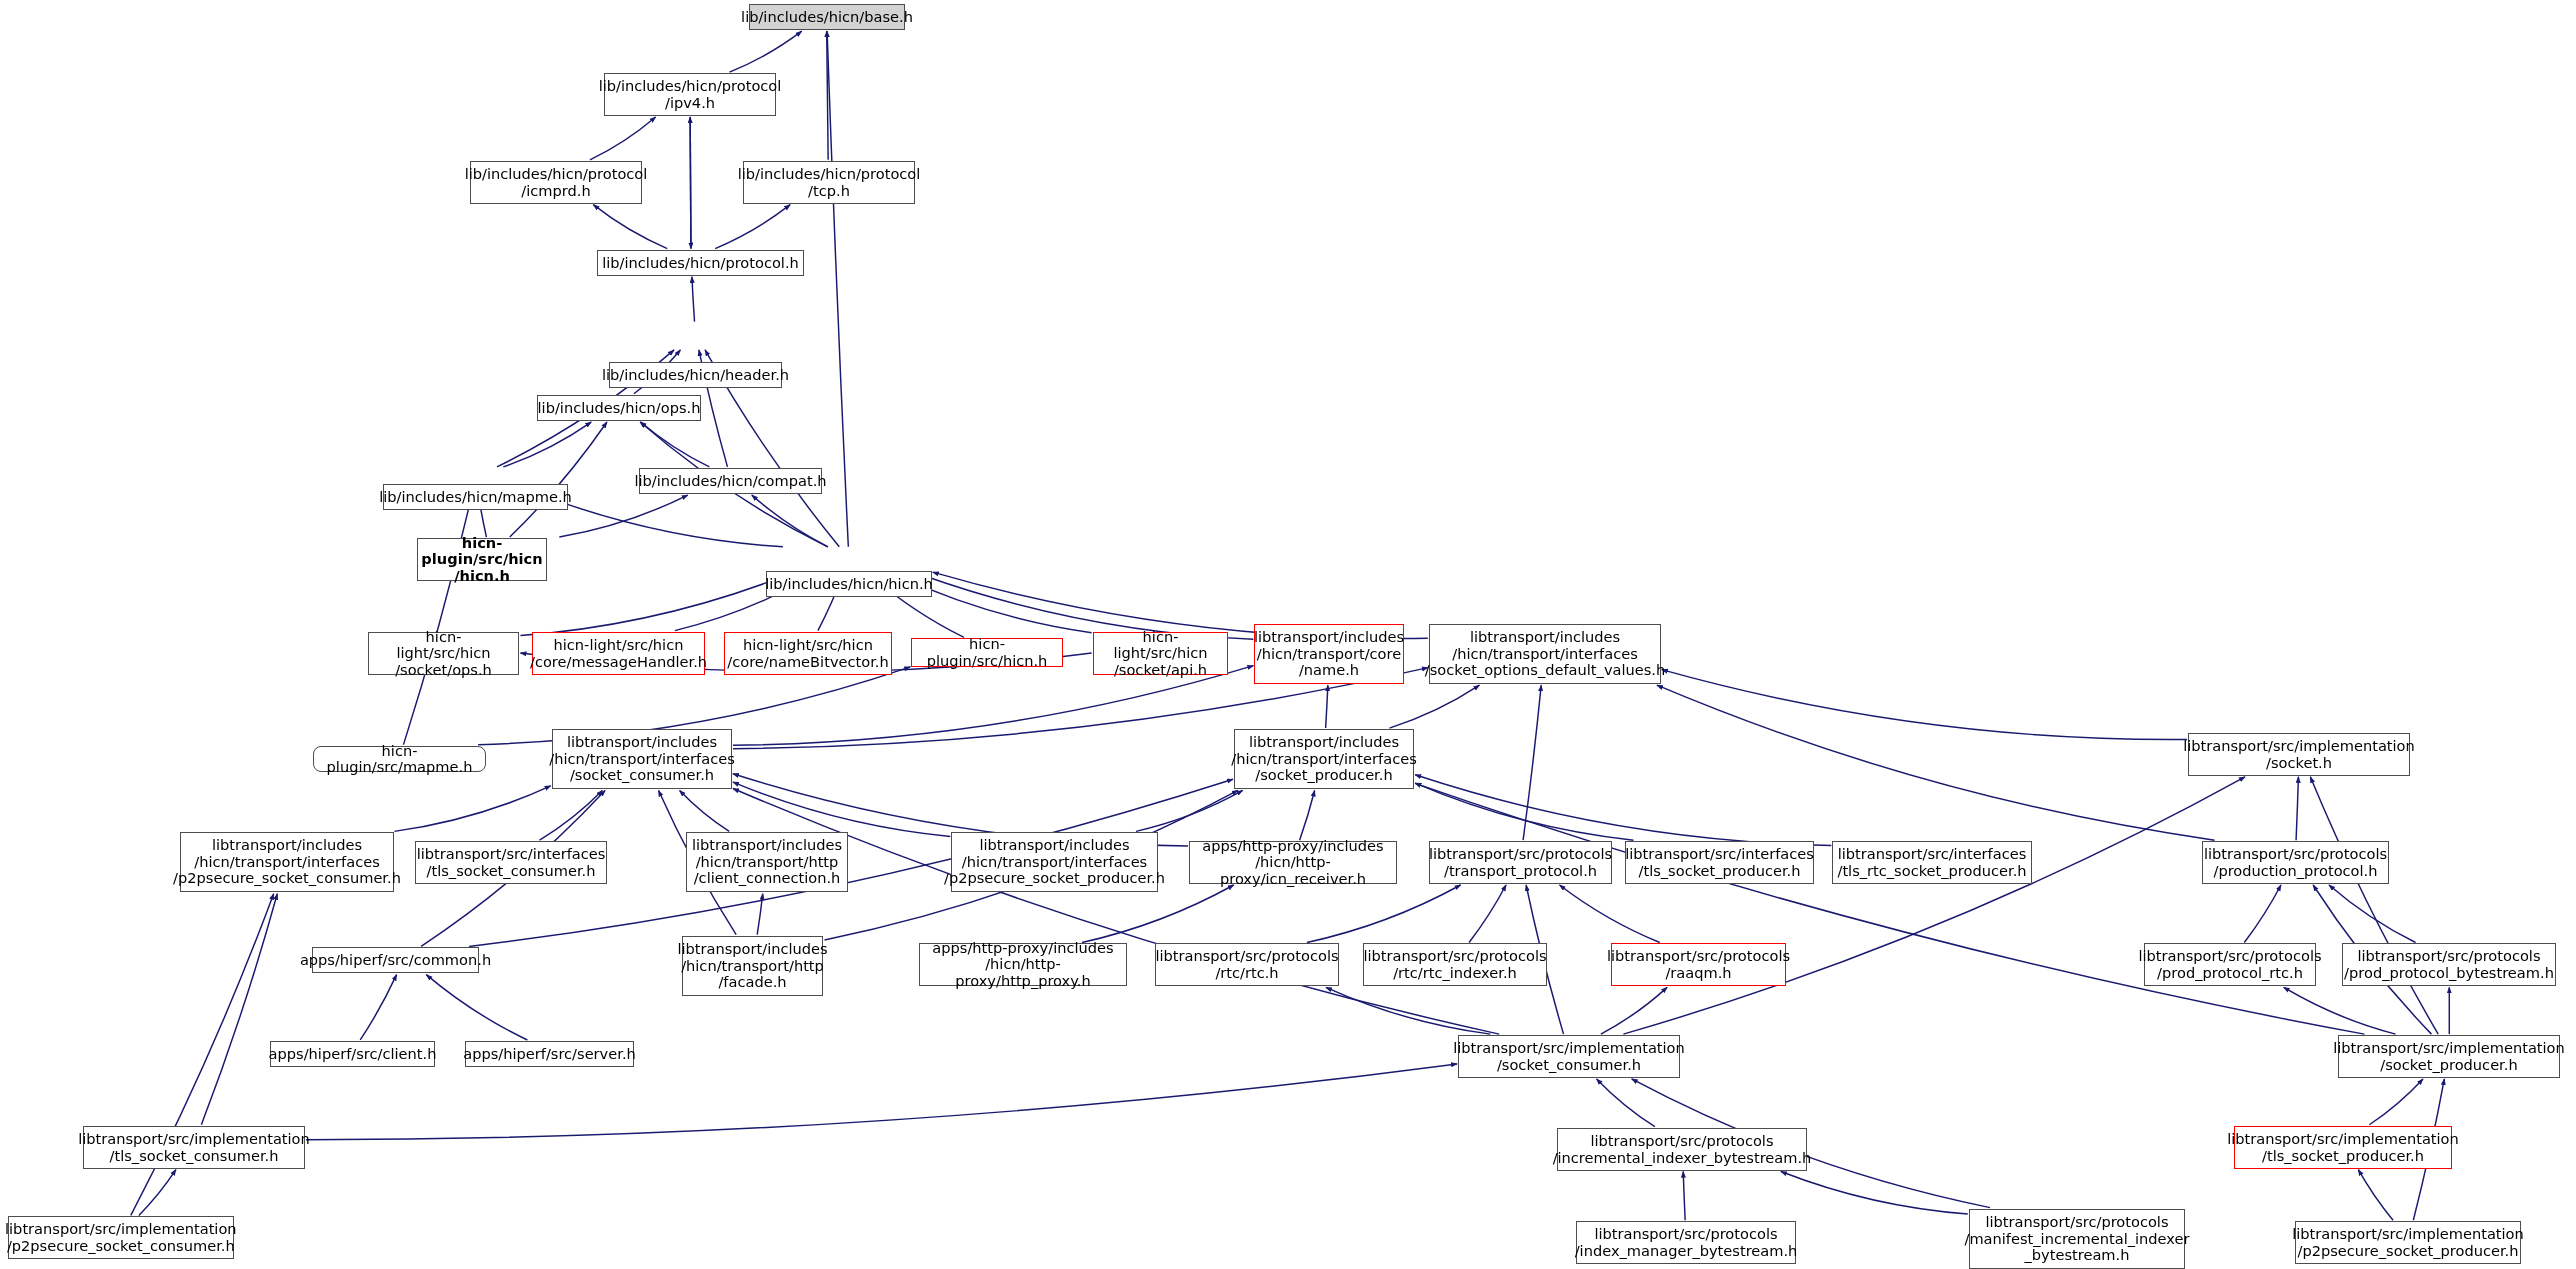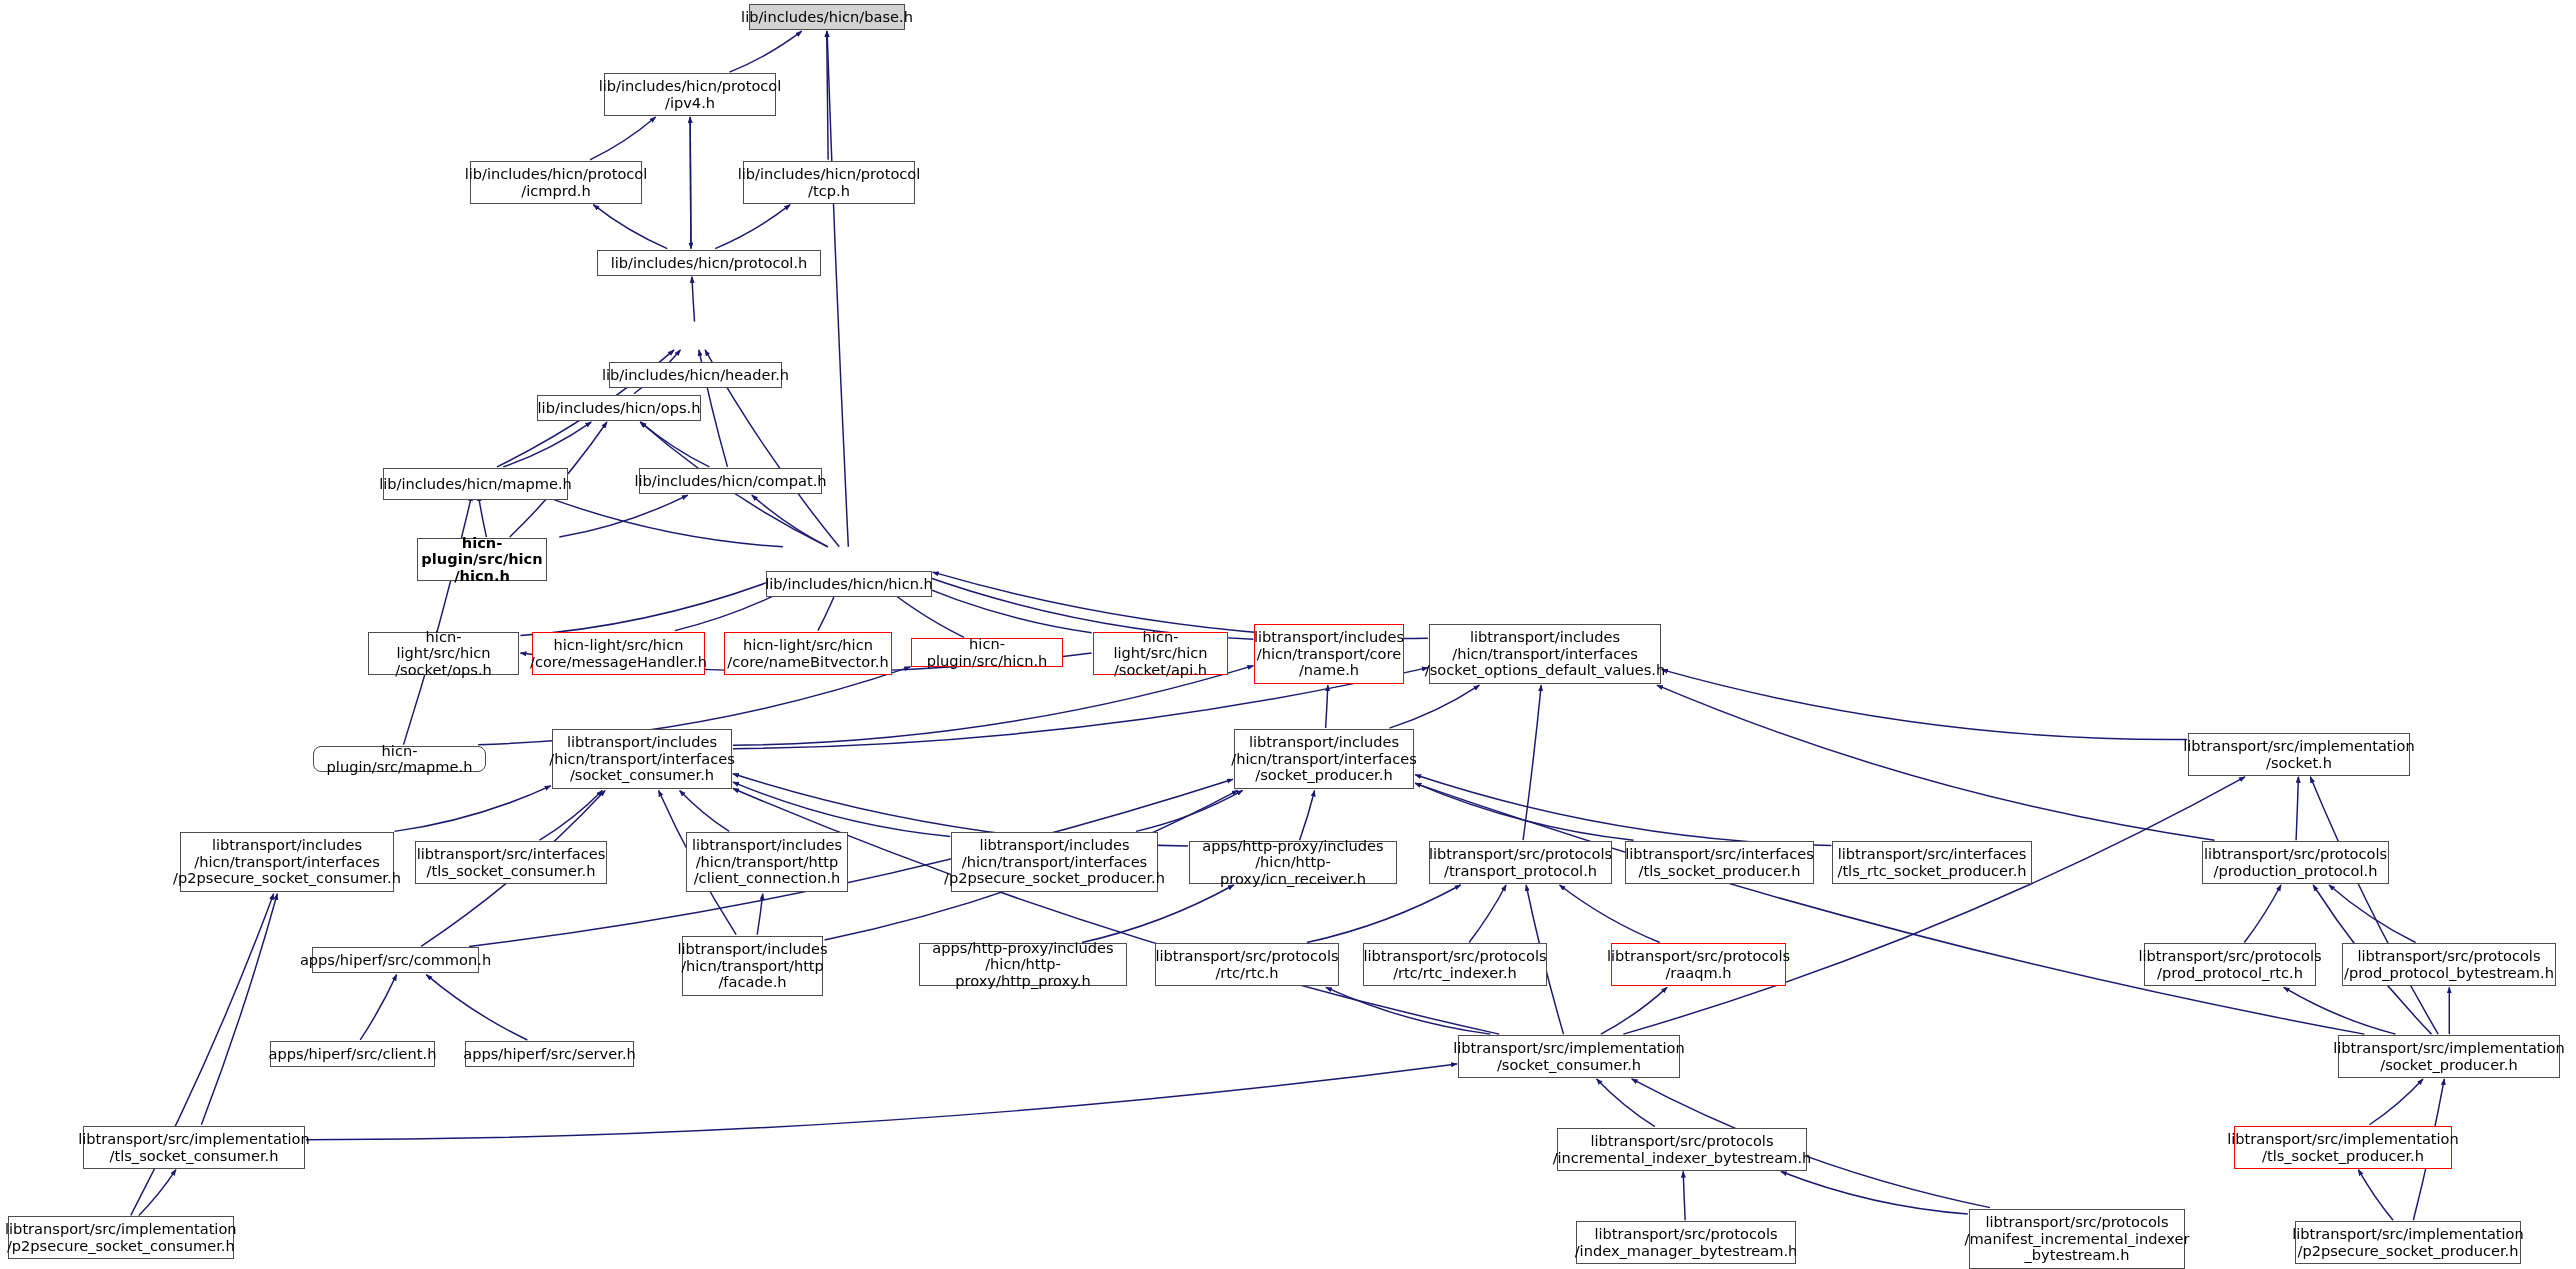--- a/index.html
+++ b/index.html
@@ -106,24 +106,24 @@
       <path d="M 2476.1 1252.0 Q 2494.4 1180.0 2507.9 1107.0" fill="none" stroke="#191970" stroke-width="1.5" marker-end="url(#ah)"></path>
       <path d="M 2455.3 1252.0 Q 2435.2 1227.5 2419.7 1200.0" fill="none" stroke="#191970" stroke-width="1.5" marker-end="url(#ah)"></path>
     </svg>
 <div class="node root" style="left: 749px; top: 3.9px; width: 156px; height: 26px;">lib/includes/hicn/base.h</div>
     <div class="node thick" style="left: 604px; top: 73px; width: 172px; height: 43px;">lib/includes/hicn/protocol
 /ipv4.h</div>
     <div class="node thick" style="left: 470px; top: 161px; width: 172px; height: 43px;">lib/includes/hicn/protocol
 /icmprd.h</div>
     <div class="node thick" style="left: 743px; top: 161px; width: 172px; height: 43px;">lib/includes/hicn/protocol
 /tcp.h</div>
-    <div class="node thick" style="left: 597px; top: 250px; width: 224px; height: 26px;">lib/includes/hicn/protocol.h</div>
+    <div class="node thick" style="left: 597px; top: 250px; width: 207px; height: 26px;">lib/includes/hicn/protocol.h</div>
     <div class="node thick" style="left: 609px; top: 323px; width: 173px; height: 26px; margin-top: 39px;">lib/includes/hicn/header.h</div>
     <div class="node thick" style="left: 537px; top: 395px; width: 164px; height: 26px;">lib/includes/hicn/ops.h</div>
-    <div class="node thick" style="left: 383px; top: 468px; width: 185px; height: 32px;">lib/includes/hicn/mapme.h</div>
+    <div class="node thick" style="left: 383px; top: 484px; width: 185px; height: 26px;">lib/includes/hicn/mapme.h</div>
     <div class="node thick" style="left: 639px; top: 468px; width: 183px; height: 26px;">lib/includes/hicn/compat.h</div>
     <div class="node thick" style="left: 417px; top: 538px; width: 130px; height: 43px; font-weight: bold;">hicn-plugin/src/hicn
 /hicn.h</div>
     <div class="node thick" style="left: 766px; top: 571px; width: 166px; height: 26px;">lib/includes/hicn/hicn.h</div>
     <div class="node thick" style="left: 368px; top: 632px; width: 151px; height: 43px;">hicn-light/src/hicn
 /socket/ops.h</div>
     <div class="node red" style="left: 532px; top: 632px; width: 173px; height: 43px;">hicn-light/src/hicn
 /core/messageHandler.h</div>
     <div class="node red" style="left: 724px; top: 632px; width: 168px; height: 43px;">hicn-light/src/hicn
 /core/nameBitvector.h</div>

